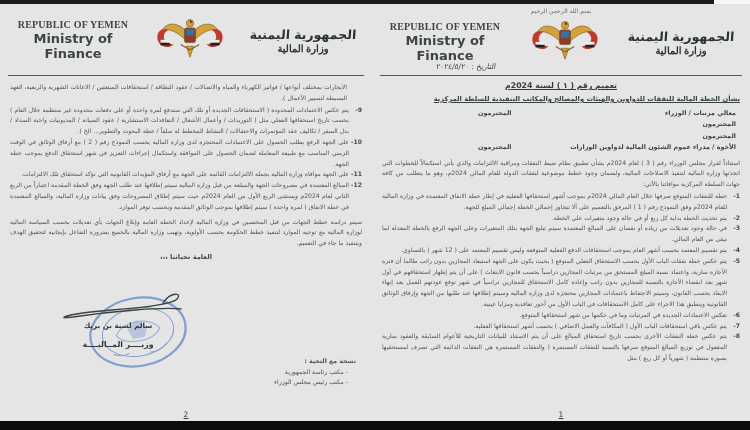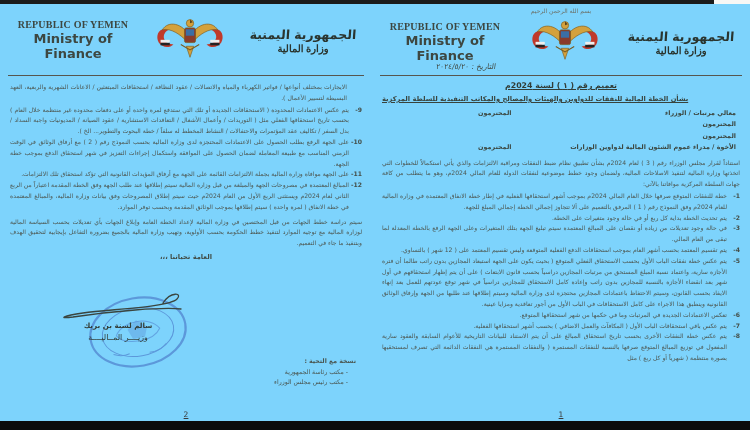--- a/index.html
+++ b/index.html
@@ -5,21 +5,21 @@
   html,body { margin:0; padding:0; }
   body {
     width:750px; height:430px; overflow:hidden;
     background:#ececea;
     font-family:"DejaVu Sans", sans-serif;
   }
   .canvas { position:relative; width:750px; height:430px; background:#f7f7f5; }
   .topbar { position:absolute; top:0; left:0; width:714px; height:4px; background:#1b1b1b; }
   .bottombar { position:absolute; bottom:0; left:0; width:750px; height:9px; background:#0c0c0c; }
 
-  .page { position:absolute; top:4px; bottom:9px; background:#7dd3fc; overflow:hidden; }
+  .page { position:absolute; top:4px; bottom:9px; background:#e5e5e5; overflow:hidden; }
   .page-left  { left:0;     width:372px; }
   .page-right { left:372px; width:378px; }
 
   .bismillah { text-align:center; direction:rtl; font-size:6px; color:#6b7067; margin-top:3px; height:8px; }
 
   .letterhead { display:flex; justify-content:space-between; align-items:center; padding:2px 14px 0 14px; height:50px; }
   .lh-en { text-align:center; color:#3d4741; width:118px; }
   .lh-en-1 { font-family:"Liberation Serif", serif; font-weight:bold; font-size:10px; letter-spacing:.2px; }
   .lh-en-2 { font-size:13px; font-weight:bold; margin-top:1px; }
   .lh-ar { text-align:center; direction:rtl; color:#2a342e; width:110px; }
@@ -27,38 +27,38 @@
   .lh-ar-2 { font-size:10px; font-weight:bold; margin-top:1px;font-family:Liberation Serif, serif; }
   .emblem { flex:0 0 auto; }
 
   .rule { position:absolute; left:8px; right:8px; top:71px; height:1px; background:#56564f; }
 
   .date-line { position:absolute; top:58px; left:64px; direction:rtl; font-size:7.5px; color:#414c46; transform:skewX(-8deg); letter-spacing:1px; }
 
   .content { position:absolute; top:74px; left:10px; right:10px; }
 
   .doc-title { text-align:center; direction:rtl; font-weight:bold; font-size:7.8px; color:#323d37; text-decoration:underline; margin-top:3px; }
-  .doc-subject { text-align:left; direction:rtl; font-weight:bold; font-size:6.7px; color:#38433d; text-decoration:underline; margin-top:5px; }
+  .doc-subject { text-align:right; direction:rtl; font-weight:bold; font-size:6.7px; color:#38433d; text-decoration:underline; margin-top:5px; }
 
   .addr { direction:rtl; margin:5px 4px 0 4px; }
   .addr-row { display:flex; justify-content:space-between; padding-left:92px; font-size:6.4px; font-weight:bold; color:#3b463f; line-height:11.4px; }
 
   .para { direction:rtl; text-align:justify; font-size:6.1px; line-height:10.8px; color:#4d5751; margin-top:4px; }
   .indent { padding-right:15px; }
 
   .items { direction:rtl; margin-top:1px; }
   .item { display:flex; font-size:6.1px; line-height:10.8px; color:#4d5751; text-align:justify; }
   .item-num { flex:0 0 13px; font-weight:bold; color:#444f49; }
   .item-txt { flex:1; }
 
   .salutation { text-align:center; direction:rtl; font-weight:bold; font-size:6.7px; color:#414c46; margin-top:4px; }
 
   .sig-block { position:absolute; left:38px; top:285px; width:160px; text-align:center; }
   .sig-name  { font-size:7.2px; font-weight:bold; color:#333e38; direction:rtl; margin-top:-6px; }
-  .sig-title { font-size:7.8px; font-weight:normal; letter-spacing:2px; color:#2f3a34; direction:rtl; margin-top:3px; }
+  .sig-title { font-size:7.8px; font-weight:bold; letter-spacing:2px; color:#2f3a34; direction:rtl; margin-top:10px; }
 
   .stamp { position:absolute; left:86px; top:288px; }
 
   .cc-block { position:absolute; right:16px; top:352px; direction:rtl; font-size:6.2px; color:#49544e; line-height:10.5px; }
   .cc-label { font-weight:bold; }
   .cc-item { padding-right:8px; }
 
   .pagenum { position:absolute; bottom:2px; left:0; width:100%; text-align:center; font-size:7.5px; color:#3a3a3a; }
   .pagenum span { text-decoration:underline; }
 </style>

